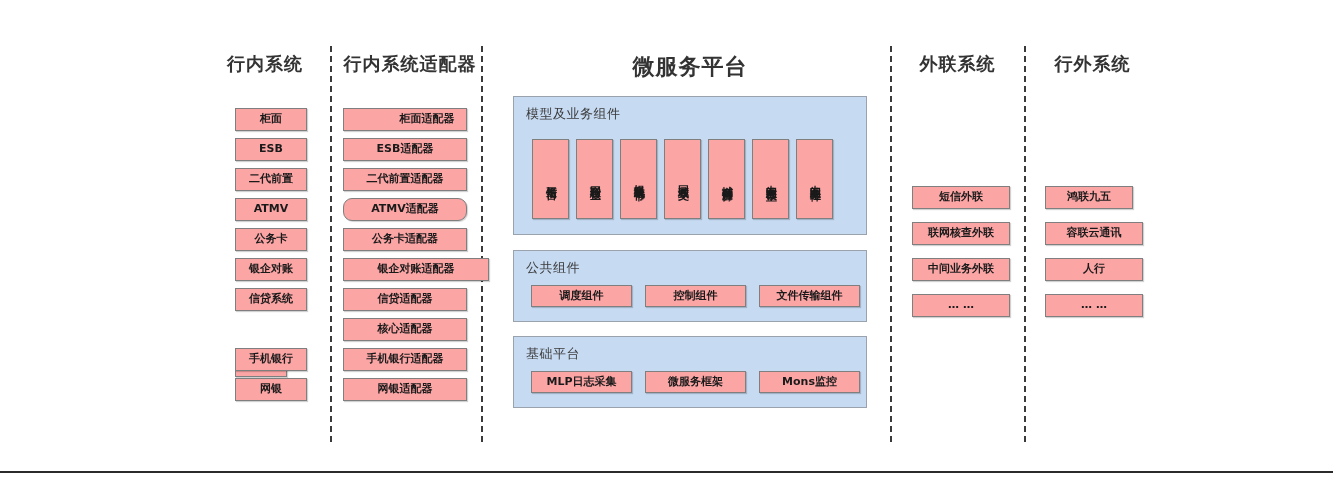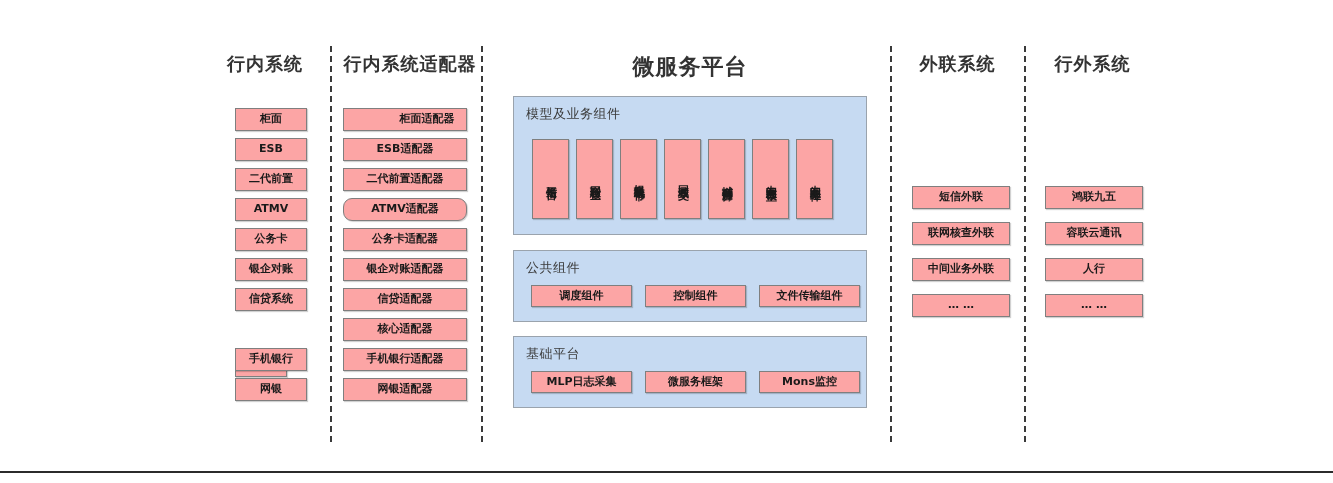--- a/index.html
+++ b/index.html
@@ -115,21 +115,21 @@
   <div class="node list-node" style="left:235px;top:318px;width:52px;margin-top:36px;">核心系统</div>
   <div class="node list-node" style="left:235px;top:348px;width:72px;">手机银行</div>
   <div class="node list-node" style="left:235px;top:378px;width:72px;">网银</div>
 
   <div class="col-title" style="left:340px;top:52px;width:140px;">行内系统适配器</div>
   <div class="node list-node" style="left:343px;top:108px;width:124px;padding-left:44px;">柜面适配器</div>
   <div class="node list-node" style="left:343px;top:138px;width:124px;">ESB适配器</div>
   <div class="node list-node" style="left:343px;top:168px;width:124px;">二代前置适配器</div>
   <div class="node list-node" style="left:343px;top:198px;width:124px;border-radius:9px;">ATMV适配器</div>
   <div class="node list-node" style="left:343px;top:228px;width:124px;">公务卡适配器</div>
-  <div class="node list-node" style="left:343px;top:258px;width:124px;">银企对账适配器</div>
+  <div class="node list-node" style="left:343px;top:258px;width:146px;">银企对账适配器</div>
   <div class="node list-node" style="left:343px;top:288px;width:124px;">信贷适配器</div>
   <div class="node list-node" style="left:343px;top:318px;width:124px;">核心适配器</div>
   <div class="node list-node" style="left:343px;top:348px;width:124px;">手机银行适配器</div>
   <div class="node list-node" style="left:343px;top:378px;width:124px;">网银适配器</div>
 
   <div class="col-title" style="left:540px;top:52px;width:300px;font-size:22px;">微服务平台</div>
 
   <div class="panel" style="left:513px;top:96px;width:354px;height:139px;">
     <div class="panel-title">模型及业务组件</div>
   </div>
@@ -155,20 +155,20 @@
   <div class="node hnode" style="left:645px;top:371px;width:101px;">微服务框架</div>
   <div class="node hnode" style="left:759px;top:371px;width:101px;">Mons监控</div>
 
   <div class="col-title" style="left:895px;top:52px;width:125px;">外联系统</div>
   <div class="node list-node" style="left:912px;top:186px;width:98px;">短信外联</div>
   <div class="node list-node" style="left:912px;top:222px;width:98px;">联网核查外联</div>
   <div class="node list-node" style="left:912px;top:258px;width:98px;">中间业务外联</div>
   <div class="node list-node" style="left:912px;top:294px;width:98px;">… …</div>
 
   <div class="col-title" style="left:1030px;top:52px;width:125px;">行外系统</div>
-  <div class="node list-node" style="left:1045px;top:186px;width:98px;">鸿联九五</div>
+  <div class="node list-node" style="left:1045px;top:186px;width:88px;">鸿联九五</div>
   <div class="node list-node" style="left:1045px;top:222px;width:98px;">容联云通讯</div>
   <div class="node list-node" style="left:1045px;top:258px;width:98px;">人行</div>
   <div class="node list-node" style="left:1045px;top:294px;width:98px;">… …</div>
 
   <div class="bottom-rule"></div>
 
 </div>
 
 </body></html>

